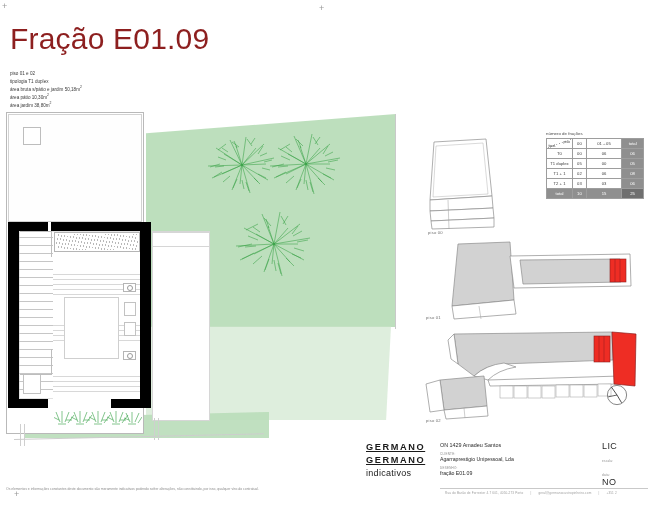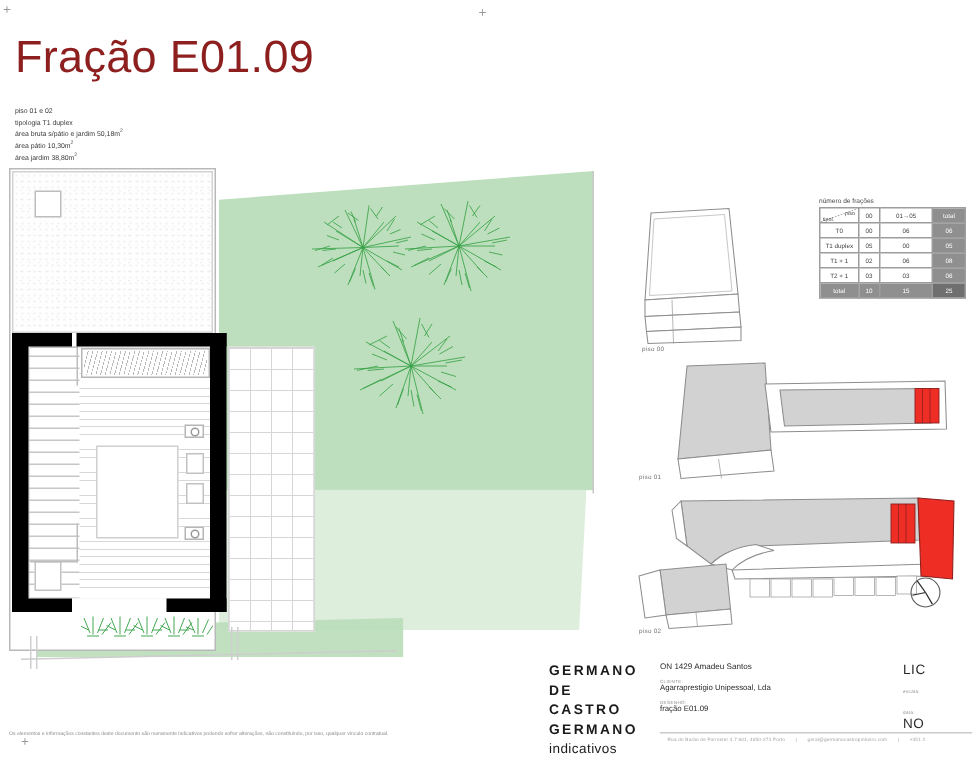--- a/index.html
+++ b/index.html
@@ -171,21 +171,21 @@
   }
   .corner .tl { position:absolute; right:2px; top:0.5px; font-size:3.6px; }
   .corner .bl { position:absolute; left:1.5px; bottom:0.5px; font-size:3.6px; }
   .tot-col { background:#8f8f8f; color:#fff; }
   .tot-row td { background:#8f8f8f; color:#fff; }
   .tot-row td.tot-col { background:#6f6f6f; }
 
   
   .tb { position:absolute; left:366px; top:441px; width:282px; height:62px; }
   .logo { position:absolute; left:0; top:0; width:68px; font-size:9.2px; line-height:1.42; color:#1a1a1a; }
-  .logo .b { font-weight:700; letter-spacing:1.6px; }
+  .logo .b { font-weight:700; letter-spacing:1.6px;text-decoration:underline; }
   .logo .arq { font-weight:400; letter-spacing:0.3px; font-size:9px; }
 
   .tb-fields { position:absolute; left:74px; top:1px; width:130px; }
   .tb-proj { font-size:5.4px; color:#2a2a2a; margin-bottom:4px; }
   .tb-k { font-size:3px; color:#8a8a8a; letter-spacing:.25px; text-transform:uppercase; }
   .tb-v { font-size:5.2px; color:#2a2a2a; margin-bottom:3.5px; }
 
   .tb-right { position:absolute; left:236px; top:0; width:60px; }
   .tb-lic { font-size:9px; color:#2a2a2a; letter-spacing:.4px; }
   .tb-no  { font-size:9px; color:#2a2a2a; letter-spacing:.4px; }
@@ -429,21 +429,20 @@
           <td>15</td>
           <td class="tot-col">25</td>
         </tr>
       </tbody>
     </table>
   </div>
 
   <div class="tb">
     <div class="logo">
       <div class="b">GERMANO</div>
-      <div class="b">DE CASTRO</div>
       <div class="b">GERMANO</div>
       <div class="arq">indicativos</div>
     </div>
 
     <div class="tb-fields">
       <div class="tb-proj">ON 1429 Amadeu Santos</div>
       <div class="tb-k">cliente:</div>
       <div class="tb-v">Agarraprestigio Unipessoal, Lda</div>
       <div class="tb-k">desenho:</div>
       <div class="tb-v">fração E01.09</div>

